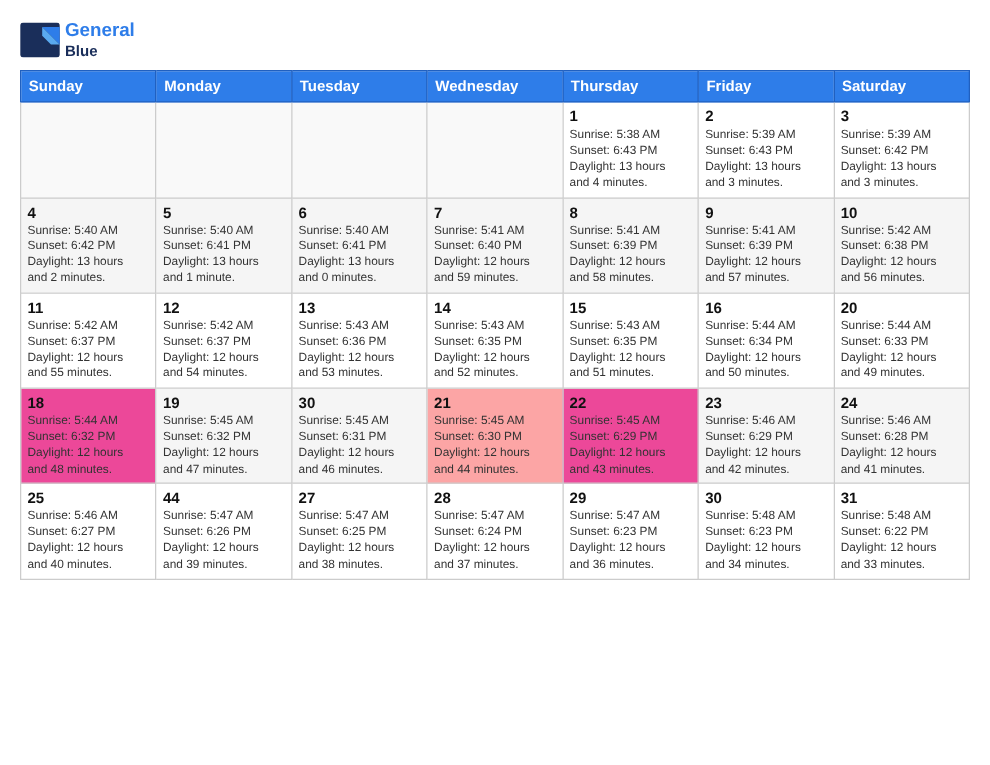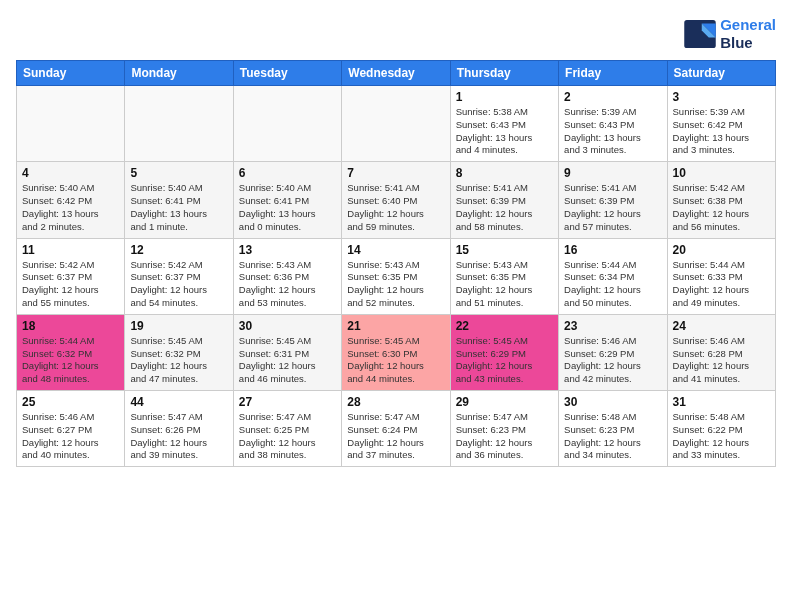--- a/index.html
+++ b/index.html
@@ -5,21 +5,21 @@
     * { box-sizing: border-box; margin: 0; padding: 0; }
     body {
       font-family: Arial, sans-serif;
       background: #fff;
       width: 792px;
       min-height: 612px;
       padding: 16px;
     }
     .header-area {
       display: flex;
-      justify-content: flex-end;
+      justify-content: flex-start;
       align-items: flex-start;
       margin-bottom: 4px;
     }
     .logo {
       display: flex;
       align-items: center;
       gap: 4px;
     }
     .logo-icon {
       width: 32px;
@@ -88,21 +88,21 @@
 
 <div class="header-area">
   <div class="logo">
     <svg class="logo-icon" viewBox="0 0 36 32" xmlns="http://www.w3.org/2000/svg">
       <rect x="0" y="0" width="36" height="32" rx="3" fill="#1a2e5a"></rect>
       <polygon points="20,4 36,4 36,20" fill="#2e7de9"></polygon>
       <polygon points="20,4 36,20 28,20 20,12" fill="#5aaaf0"></polygon>
     </svg>
     <div>
       <div style="font-size:15px;font-weight:bold;color:#1a2e5a;line-height:1.2"><span style="color:#2e7de9">General</span></div>
-      <div style="font-size:15px;font-weight:bold;color:#1a2e5a;line-height:1.2">Blue</div>
+      <div style="font-size:12px;font-weight:bold;color:#1a2e5a;line-height:1.2">Blue</div>
     </div>
   </div>
   <div class="title-area">
     <div class="main-title"></div>
     <div class="subtitle"></div>
   </div>
 </div>
 
 <table class="calendar">
   <thead>

